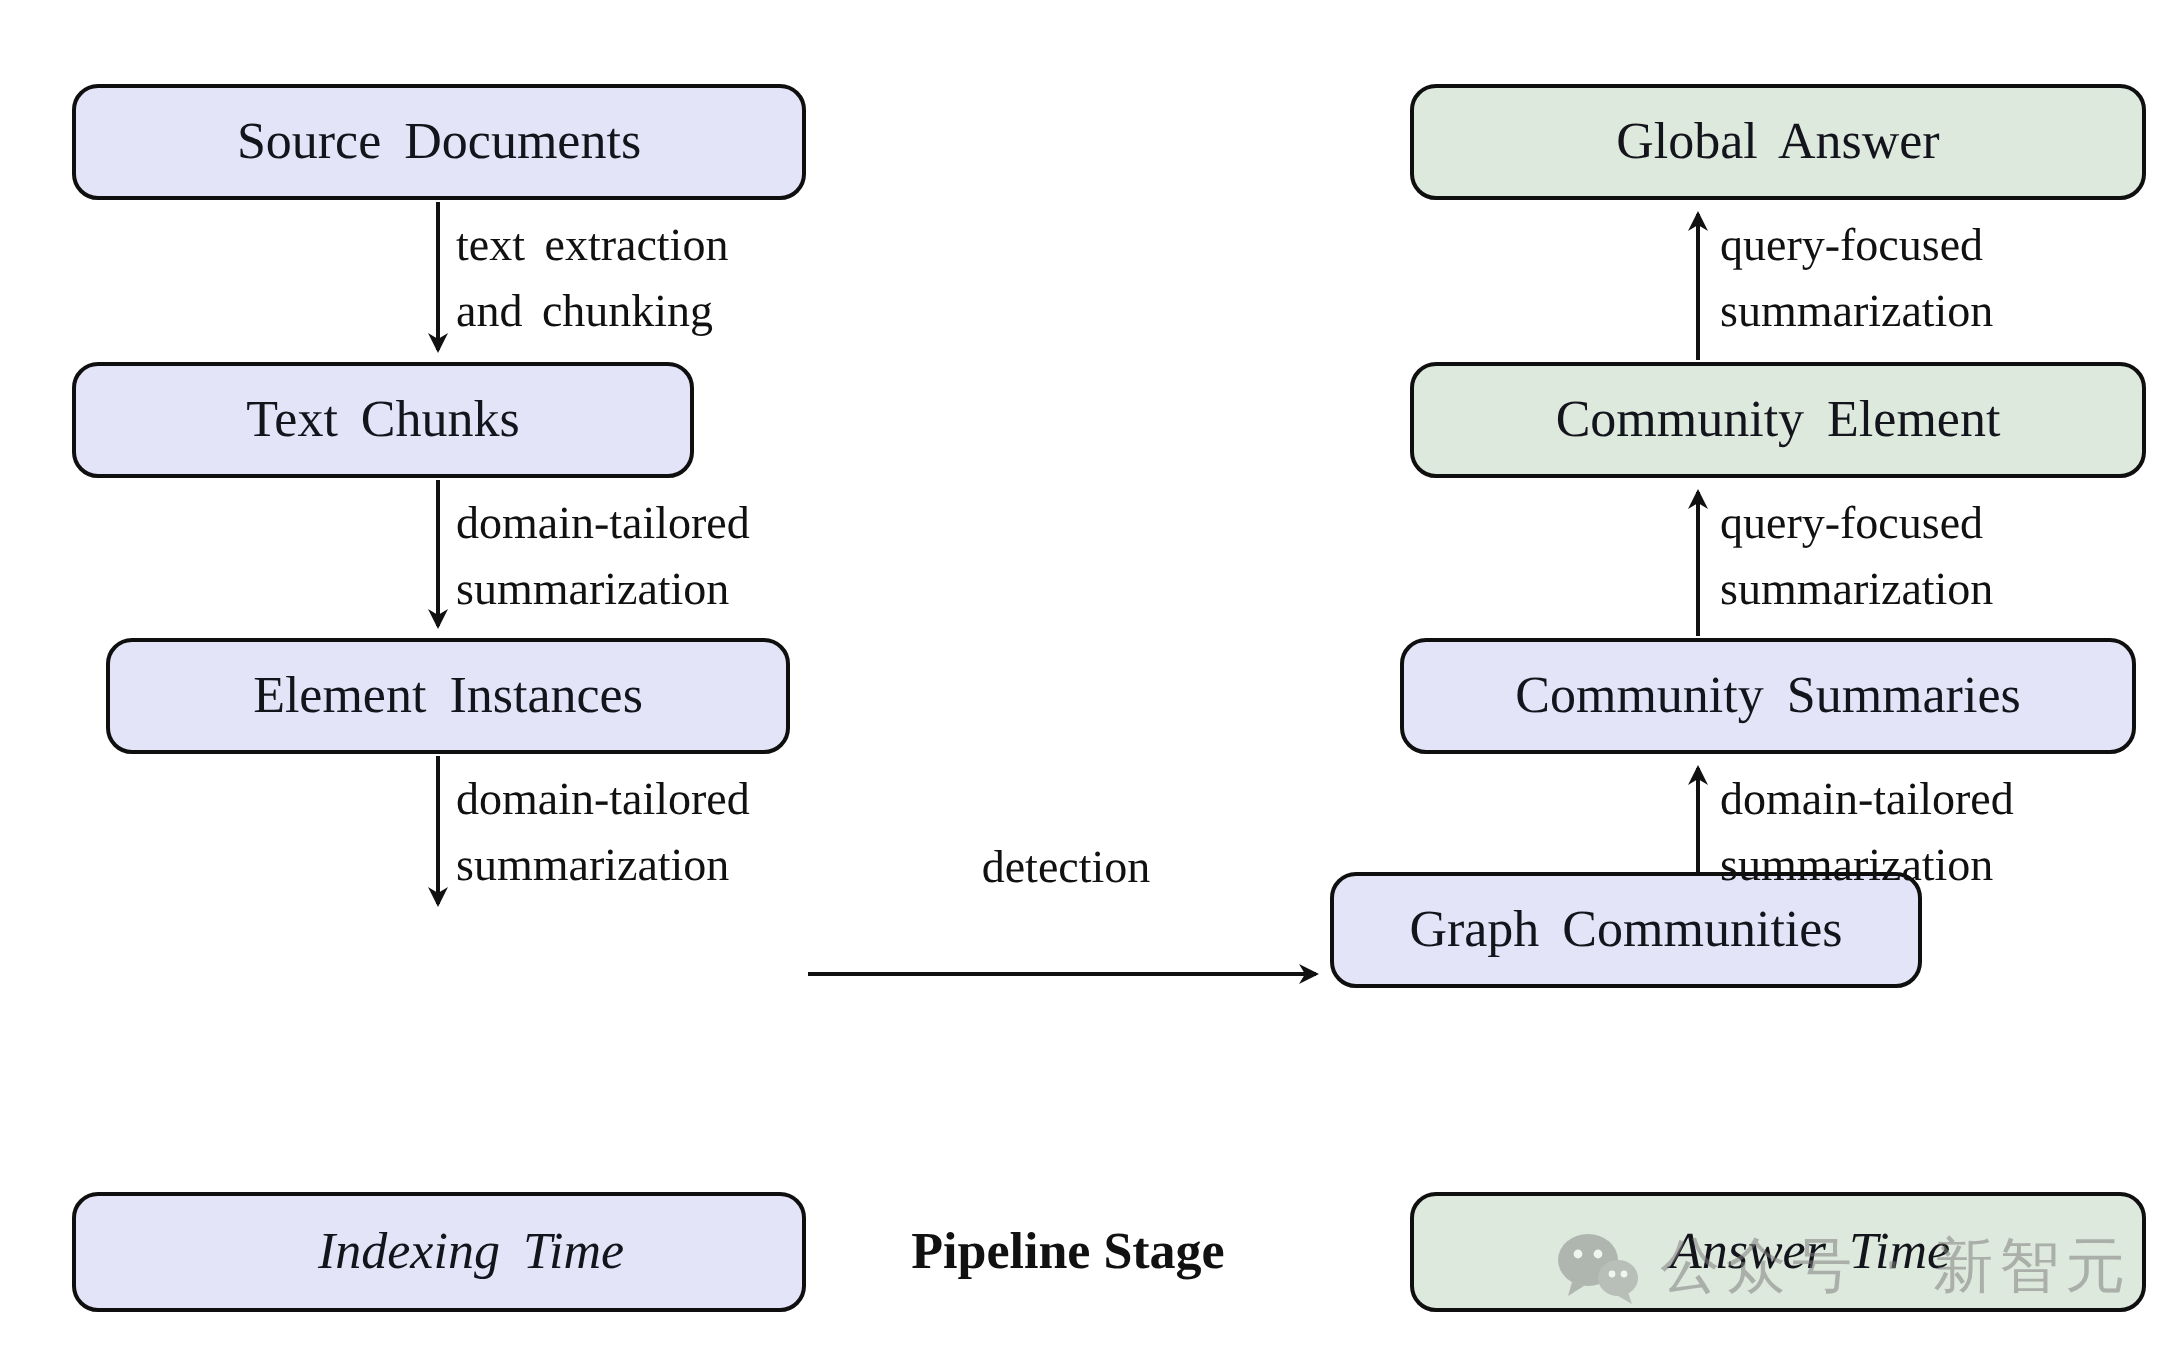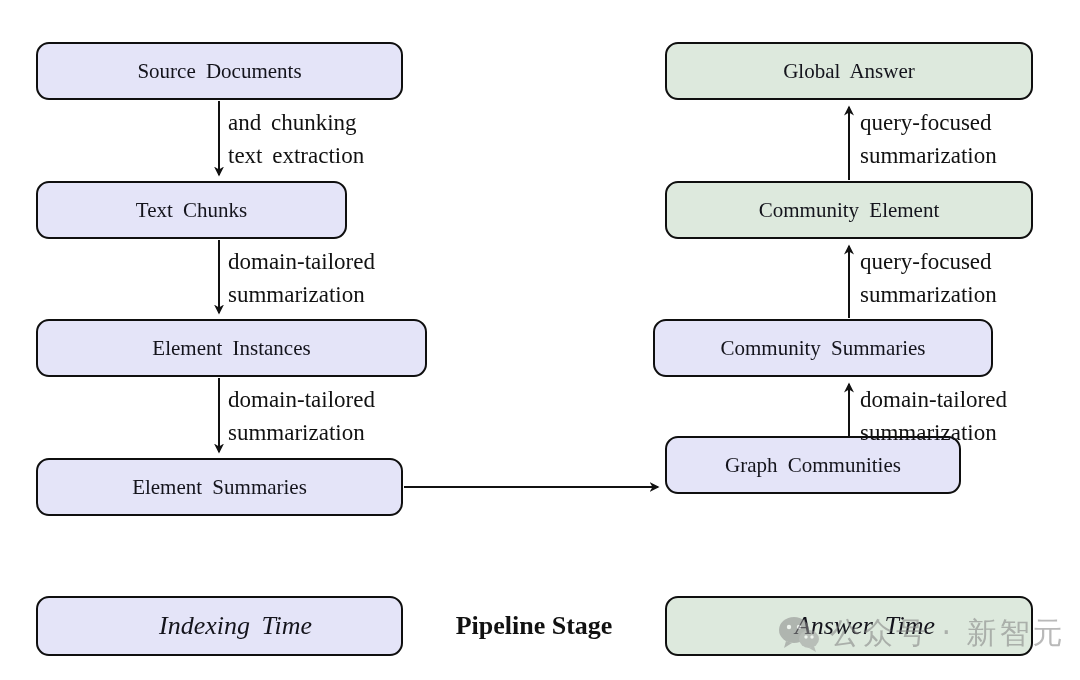--- a/index.html
+++ b/index.html
@@ -19,27 +19,27 @@
   }
   .node {
     position: absolute;
     height: 58px;
     box-sizing: border-box;
     border: 2.5px solid #0f0f0f;
     border-radius: 13px;
     display: flex;
     align-items: center;
     justify-content: center;
-    font-size: 21px;
+    font-size: 26px;
     color: #14141c;
     word-spacing: 5px;
     white-space: nowrap;
   }
   .node.lav   { background: #e4e4f8; }
-  .node.green { background: #dde9dd; }
+  .node.green { background: #dde9dd; margin-left: 40px; }
   .edge-label {
     position: absolute;
     font-size: 23px;
     line-height: 33px;
     color: #111111;
     word-spacing: 4px;
     white-space: nowrap;
   }
   .edge-label.centered { text-align: center; }
   .legend-text {
@@ -91,43 +91,40 @@
     <line x1="849" y1="318" x2="849" y2="246" stroke="#111111" stroke-width="2" marker-end="url(#ah)"></line>
     <line x1="849" y1="180" x2="849" y2="107" stroke="#111111" stroke-width="2" marker-end="url(#ah)"></line>
   </svg>
 
   <div class="node lav" style="left:36px; top:42px; width:367px">
     <span>Source Documents</span>
   </div>
   <div class="node lav" style="left:36px; top:181px; width:311px">
     <span>Text Chunks</span>
   </div>
-  <div class="node lav" style="left:36px; top:319px; width:391px">
+  <div class="node lav" style="left:53px; top:319px; width:342px">
     <span>Element Instances</span>
-  </div>
-  <div class="node lav" style="left:36px; top:458px; width:367px">
-    <span>Element Summaries</span>
   </div>
 
   <div class="node green" style="left:665px; top:42px; width:368px">
     <span>Global Answer</span>
   </div>
   <div class="node green" style="left:665px; top:181px; width:368px">
     <span>Community Element</span>
   </div>
-  <div class="node lav" style="left:653px; top:319px; width:340px">
+  <div class="node lav" style="left:700px; top:319px; width:368px">
     <span>Community Summaries</span>
   </div>
   <div class="node lav" style="left:665px; top:436px; width:296px">
     <span>Graph Communities</span>
   </div>
 
   <div class="edge-label" style="left:228px; top:106px">
+    <div>text extraction</div>
     <div>and chunking</div>
-    <div>text extraction</div>
   </div>
   <div class="edge-label" style="left:228px; top:245px">
     <div>domain-tailored</div>
     <div>summarization</div>
   </div>
   <div class="edge-label" style="left:228px; top:383px">
     <div>domain-tailored</div>
     <div>summarization</div>
   </div>
 
@@ -138,20 +135,21 @@
   <div class="edge-label" style="left:860px; top:245px">
     <div>query-focused</div>
     <div>summarization</div>
   </div>
   <div class="edge-label" style="left:860px; top:383px">
     <div>domain-tailored</div>
     <div>summarization</div>
   </div>
 
   <div class="edge-label centered" style="left:413px; top:417px; width:240px">
+    <div>detection</div>
   </div>
 
   <div class="node lav legend-node" style="left:36px; top:596px; width:367px; height:60px">
     <span>Indexing Time</span>
   </div>
   <div class="legend-text" style="left:403px; top:596px; width:262px; height:60px">Pipeline Stage</div>
   <div class="node green legend-node" style="left:665px; top:596px; width:368px; height:60px">
     <span>Answer Time</span>
   </div>
 

